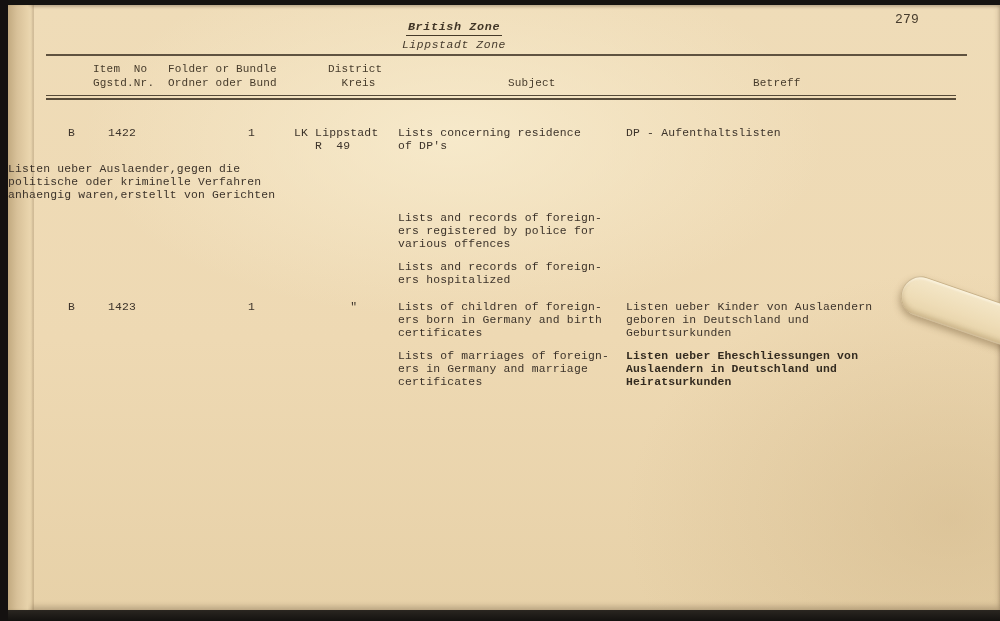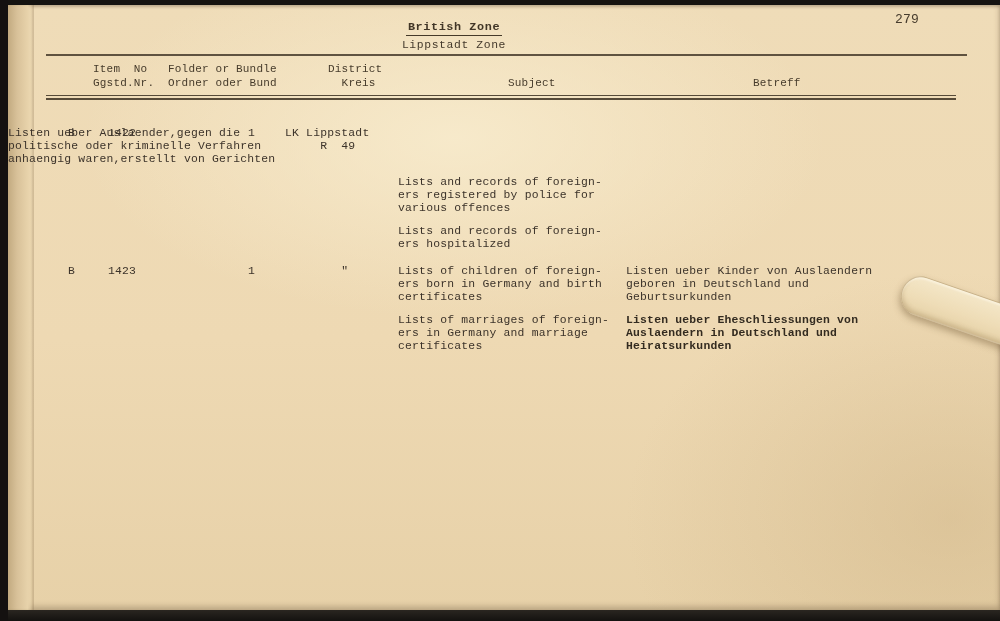--- a/index.html
+++ b/index.html
@@ -21,21 +21,21 @@
   .left-shade {
     position:absolute; left:0; top:0; bottom:0; width:26px;
     background:linear-gradient(to right, #c2aa80 0%, #d8c199 35%, #e7d2aa 75%, rgba(231,210,170,0) 100%);
     box-shadow: inset -2px 0 2px rgba(120,95,60,0.25);
   }
 
   .txt { position:absolute; white-space:pre; font-size:11px; line-height:14px; letter-spacing:0.2px; }
 
   .page-number { left:887px; top:8px; font-size:13px; color:#473c2d;text-align:center; }
 
-  .title-wrap { position:absolute; left:346px; top:12px; width:200px; text-align:center; }
+  .title-wrap { position:absolute; left:346px; top:12px; width:200px; text-align:center;font-style:italic; }
   .title { display:inline-block; font-size:11.8px; font-weight:bold; letter-spacing:0.6px;
            border-bottom:1.4px solid #453a29; padding:0 2px 1px 2px; color:#413627; }
   .subtitle { margin-top:3px; font-size:11.4px; letter-spacing:0.6px; color:#453a2c; }
 
   .rule-top { position:absolute; left:38px; top:49px; width:921px; height:1.6px;
               background:#453a2a; opacity:0.85; }
   .rule-bottom { position:absolute; left:38px; top:90px; width:910px; height:5px;
               background:linear-gradient(#453a2a 0 30%, rgba(0,0,0,0) 30% 62%, #453a2a 62% 95%, rgba(0,0,0,0) 95%);
               opacity:0.9; }
 
@@ -49,21 +49,21 @@
   .rows { position:absolute; left:0; top:122px; width:100%; }
   .row { position:relative; }
   .row + .row { margin-top:14px; }
 
   .c-letter, .c-item, .c-folder, .c-district {
     position:absolute; top:0; white-space:pre; font-size:11.4px; line-height:13px; letter-spacing:0.2px;
   }
   .c-letter { left:60px; }
   .c-item { left:100px; }
   .c-folder { left:240px; }
-  .c-district { left:277px;text-align:center; }
+  .c-district { left:286px; }
 
   .entry { display:flex; margin-bottom:10px; }
   .entry:last-child { margin-bottom:0; }
   .subj { margin-left:390px; width:228px; white-space:pre; font-size:11.4px; line-height:13px; letter-spacing:0.2px; }
   .betr { white-space:pre; font-size:11.4px; line-height:13px; letter-spacing:0.2px; }
   .betr.strong { font-weight:bold; color:#332b20; }
 
   .curl {
     position:absolute; left:893px; top:270px; width:160px; height:40px;
     border-radius:22px;
@@ -108,20 +108,25 @@
     <div class="rows">
 
       <div class="row">
         <span class="c-letter">B</span>
         <span class="c-item">1422</span>
         <span class="c-folder">1</span>
         <span class="c-district">LK Lippstadt
    R  49</span>
 
         <div class="entry">
+          <span class="subj">Lists concerning residence
+of DP's</span>
+          <span class="betr">DP - Aufenthaltslisten</span>
+        </div>
+        <div class="entry">
           <span class="betr">Listen ueber Auslaender,gegen die
 politische oder kriminelle Verfahren
 anhaengig waren,erstellt von Gerichten</span>
         </div>
         <div class="entry">
           <span class="subj">Lists and records of foreign-
 ers registered by police for
 various offences</span>
         </div>
         <div class="entry">

